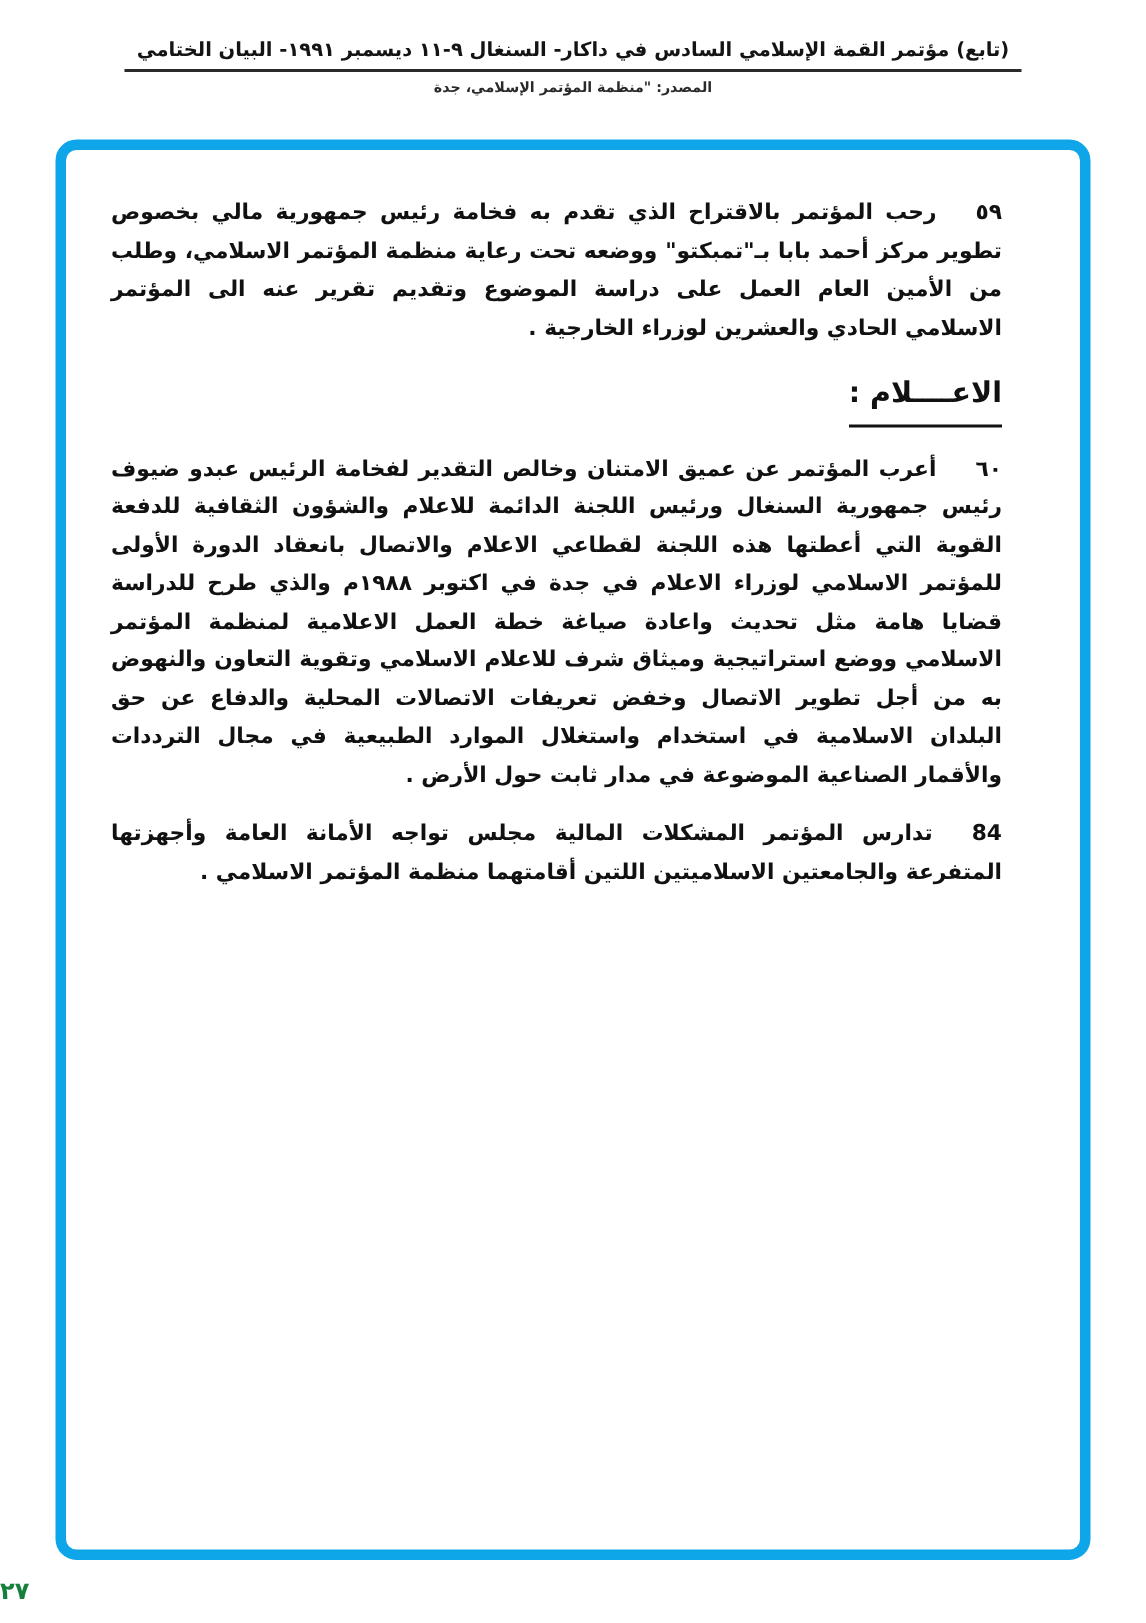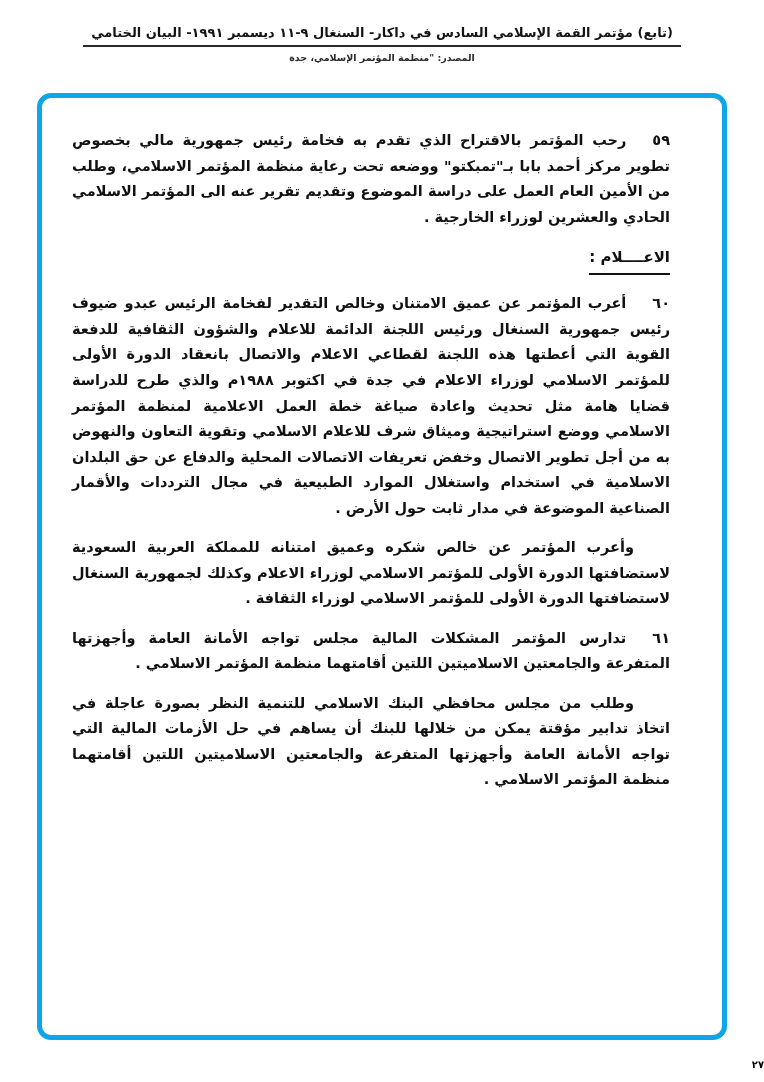--- a/index.html
+++ b/index.html
@@ -30,53 +30,53 @@
   }
   .source {
     margin-top: 5px;
     font-size: 9.5px;
     font-weight: bold;
     color: #2a2a2a;
   }
   .frame {
     position: absolute;
     top: 93px; right: 37px; left: 37px; bottom: 42px;
-    border: 5px solid #0ea5e9;
+    border: 7px solid #0ea5e9;
     border-radius: 14px;
     padding: 30px 52px 18px 30px;
     overflow: hidden;
     background: #ffffff;
   }
   .body-text {
     font-size: 14.5px;
     font-weight: bold;
     color: #111111;
     line-height: 1.76;
     text-align: justify;
   }
   p.para { margin: 0 0 14px 0; }
   p.indent { text-indent: 36px; }
   .num { margin-left: 26px; white-space: nowrap; }
   h3.heading {
     margin: 4px 0 16px 0;
-    font-size: 15px;
+    font-size: 19px;
     font-weight: bold;
   }
   .hline {
     display: inline-block;
     border-bottom: 2px solid #111111;
     padding-bottom: 3px;
   }
   .page-number {
     position: absolute;
     bottom: 12px; right: 0; left: 0;
-    text-align: right;
-    font-size: 10px;
+    text-align: left;
+    font-size: 16px;
     font-weight: bold;
-    color: #000000;
+    color: #15803d;
   }
 </style>
 </head>
 <body>
 
 <div class="page">
 
   <div class="header">
     <div class="title">(تابع) مؤتمر القمة الإسلامي السادس في داكار- السنغال ٩-١١ ديسمبر ١٩٩١- البيان الختامي</div>
     <div class="source">المصدر: "منظمة المؤتمر الإسلامي، جدة</div>
@@ -84,25 +84,23 @@
 
   <div class="frame">
     <div class="body-text">
 
       <p class="para"><span class="num">٥٩</span><span>رحب المؤتمر بالاقتراح الذي تقدم به فخامة رئيس جمهورية مالي بخصوص تطوير مركز أحمد بابا بـ"تمبكتو" ووضعه تحت رعاية منظمة المؤتمر الاسلامي، وطلب من الأمين العام العمل على دراسة الموضوع وتقديم تقرير عنه الى المؤتمر الاسلامي الحادي والعشرين لوزراء الخارجية .</span></p>
 
       <h3 class="heading"><span class="hline">الاعــــلام :</span></h3>
 
       <p class="para"><span class="num">٦٠</span><span>أعرب المؤتمر عن عميق الامتنان وخالص التقدير لفخامة الرئيس عبدو ضيوف رئيس جمهورية السنغال ورئيس اللجنة الدائمة للاعلام والشؤون الثقافية للدفعة القوية التي أعطتها هذه اللجنة لقطاعي الاعلام والاتصال بانعقاد الدورة الأولى للمؤتمر الاسلامي لوزراء الاعلام في جدة في اكتوبر ١٩٨٨م والذي طرح للدراسة قضايا هامة مثل تحديث واعادة صياغة خطة العمل الاعلامية لمنظمة المؤتمر الاسلامي ووضع استراتيجية وميثاق شرف للاعلام الاسلامي وتقوية التعاون والنهوض به من أجل تطوير الاتصال وخفض تعريفات الاتصالات المحلية والدفاع عن حق البلدان الاسلامية في استخدام واستغلال الموارد الطبيعية في مجال الترددات والأقمار الصناعية الموضوعة في مدار ثابت حول الأرض .</span></p>
 
-      <p class="para indent">وأعرب المؤتمر عن خالص شكره وعميق امتنانه للمملكة العربية السعودية لاستضافتها الدورة الأولى للمؤتمر الاسلامي لوزراء الاعلام وكذلك لجمهورية السنغال لاستضافتها الدورة الأولى للمؤتمر الاسلامي لوزراء الثقافة .</p>
 
 
-      <p class="para"><span class="num">٦١</span><span>تدارس المؤتمر المشكلات المالية مجلس تواجه الأمانة العامة وأجهزتها المتفرعة والجامعتين الاسلاميتين اللتين أقامتهما منظمة المؤتمر الاسلامي .</span></p>
+      <p class="para"><span class="num">84</span><span>تدارس المؤتمر المشكلات المالية مجلس تواجه الأمانة العامة وأجهزتها المتفرعة والجامعتين الاسلاميتين اللتين أقامتهما منظمة المؤتمر الاسلامي .</span></p>
 
-      <p class="para indent">وطلب من مجلس محافظي البنك الاسلامي للتنمية النظر بصورة عاجلة في اتخاذ تدابير مؤقتة يمكن من خلالها للبنك أن يساهم في حل الأزمات المالية التي تواجه الأمانة العامة وأجهزتها المتفرعة والجامعتين الاسلاميتين اللتين أقامتهما منظمة المؤتمر الاسلامي .</p>
 
     </div>
   </div>
 
   <div class="page-number">٢٧</div>
 
 </div>
 
 </body></html>

